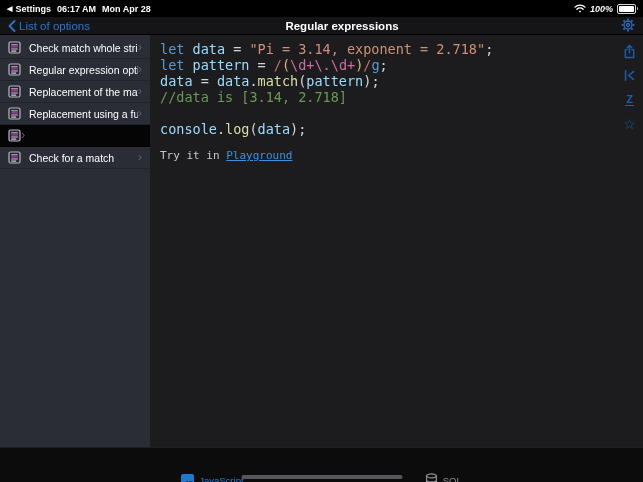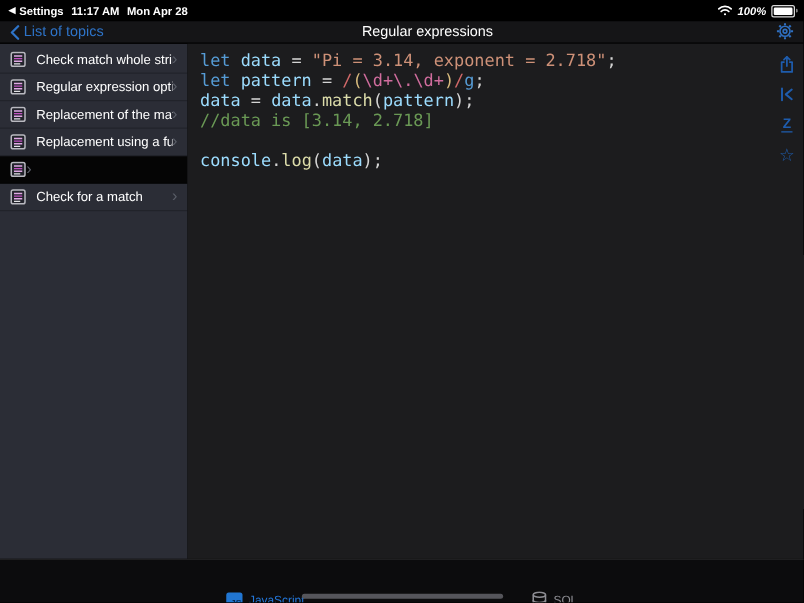--- a/index.html
+++ b/index.html
@@ -17,21 +17,21 @@
   .battery .fill{position:absolute;inset:1px;background:#fff;border-radius:1px;}
   .battery .nub{position:absolute;right:-3px;top:2px;width:1.5px;height:3px;background:rgba(255,255,255,.7);
                 border-radius:0 1px 1px 0;}
 
   
   .nav-bar{position:relative;height:17px;background:#151517;display:flex;align-items:center;
            border-bottom:1px solid #000;}
   .back-link{display:flex;align-items:center;gap:3px;margin-left:8px;color:var(--nav-blue);
              font-size:11.5px;cursor:pointer;z-index:2;}
   .nav-title{position:absolute;left:0;right:0;text-align:center;color:#fff;font-size:11.5px;
-             font-weight:400;pointer-events:none;padding-left:41px;}
+             font-weight:700;pointer-events:none;padding-left:41px;}
   .gear{position:absolute;right:8px;top:1px;cursor:pointer;line-height:0;}
 
   
   .content{display:flex;height:413px;}
   .sidebar{width:150px;background:var(--sidebar-bg);padding-top:2px;box-sizing:border-box;flex:none;}
   .side-row{height:21px;display:flex;align-items:center;padding:0 8px;cursor:pointer;
             border-bottom:1px solid rgba(0,0,0,.22);}
   .side-row.selected{background:var(--selected-row-bg);}
   .doc-icon{line-height:0;flex:none;}
   .side-label{flex:1;margin-left:8px;color:#fff;font-size:10.5px;white-space:nowrap;overflow:hidden;}
@@ -69,21 +69,21 @@
 <body>
 
 <div class="screen">
 
   <div class="status-bar">
     <div class="sb-left">
       <span style="display:flex;align-items:center;gap:3px;">
         <span class="tri">◀</span>
         <span>Settings</span>
       </span>
-      <span>11:17 AM</span>
+      <span>06:17 AM</span>
       <span>Mon Apr 28</span>
     </div>
     <div class="sb-right">
       <span style="line-height:0;">
         <svg width="12" height="9" viewBox="0 0 14 10" fill="none" stroke="#fff" stroke-width="1.6" stroke-linecap="round">
           <path d="M1.2 3.4 A 8.2 8.2 0 0 1 12.8 3.4"></path>
           <path d="M3.4 5.8 A 5.1 5.1 0 0 1 10.6 5.8"></path>
           <circle cx="7" cy="8.4" r="1" fill="#fff" stroke="none"></circle>
         </svg>
       </span>
@@ -93,21 +93,21 @@
           <span class="nub"></span>
         </span>
     </div>
   </div>
 
   <div class="nav-bar">
     <div class="back-link">
       <svg width="8" height="12" viewBox="0 0 8 12" fill="none">
         <path d="M6.5 1 L1.5 6 L6.5 11" stroke="currentColor" stroke-width="1.8" stroke-linecap="round" stroke-linejoin="round"></path>
       </svg>
-      <span>List of topics</span>
+      <span>List of options</span>
     </div>
     <div class="nav-title">Regular expressions</div>
     <div class="gear">
       <svg width="14" height="14" viewBox="0 0 16 16" fill="none" stroke="#2F6FC0" stroke-width="1.5">
         <circle cx="8" cy="8" r="4.6"></circle>
         <circle cx="8" cy="8" r="1.7"></circle>
         <g stroke-width="1.9">
           <line x1="13.4" y1="8" x2="15.4" y2="8"></line>
             <line x1="0.6" y1="8" x2="2.6" y2="8"></line>
           <line x1="8" y1="13.4" x2="8" y2="15.4"></line>
@@ -187,20 +187,23 @@
                 <line x1="3.2" y1="10.1" x2="8.2" y2="10.1" stroke="#E4E4E8" stroke-width="1.1"></line>
               </svg></span>
             <span class="side-label">Check for a match</span>
             <span class="side-chev">›</span>
           </div>
         </div>
     </div>
 
     <div class="editor">
       <pre class="code" id="code"><div class="code-line"><span style="color: rgb(86, 156, 214);">let </span><span style="color: rgb(156, 220, 254);">data</span><span style="color: rgb(212, 212, 212);"> = </span><span style="color: rgb(206, 145, 120);">"Pi = 3.14, exponent = 2.718"</span><span style="color: rgb(212, 212, 212);">;</span></div><div class="code-line"><span style="color: rgb(86, 156, 214);">let </span><span style="color: rgb(156, 220, 254);">pattern</span><span style="color: rgb(212, 212, 212);"> = </span><span style="color: rgb(209, 105, 105);">/</span><span style="color: rgb(215, 186, 125);">(</span><span style="color: rgb(209, 109, 158);">\d+</span><span style="color: rgb(209, 109, 158);">\.</span><span style="color: rgb(209, 109, 158);">\d+</span><span style="color: rgb(215, 186, 125);">)</span><span style="color: rgb(209, 105, 105);">/</span><span style="color: rgb(86, 156, 214);">g</span><span style="color: rgb(212, 212, 212);">;</span></div><div class="code-line"><span style="color: rgb(156, 220, 254);">data</span><span style="color: rgb(212, 212, 212);"> = </span><span style="color: rgb(156, 220, 254);">data</span><span style="color: rgb(212, 212, 212);">.</span><span style="color: rgb(220, 220, 170);">match</span><span style="color: rgb(212, 212, 212);">(</span><span style="color: rgb(156, 220, 254);">pattern</span><span style="color: rgb(212, 212, 212);">)</span><span style="color: rgb(212, 212, 212);">;</span></div><div class="code-line"><span style="color: rgb(106, 153, 85);">//data is [3.14, 2.718]</span></div><div class="code-line">&nbsp;</div><div class="code-line"><span style="color: rgb(156, 220, 254);">console</span><span style="color: rgb(212, 212, 212);">.</span><span style="color: rgb(220, 220, 170);">log</span><span style="color: rgb(212, 212, 212);">(</span><span style="color: rgb(156, 220, 254);">data</span><span style="color: rgb(212, 212, 212);">)</span><span style="color: rgb(212, 212, 212);">;</span></div></pre>
+      <div class="try-line">
+        <span>Try it in </span><a>Playground</a>
+      </div>
 
       <div class="side-toolbar">
         <span class="tool-icon">
           <svg width="13" height="15" viewBox="0 0 14 16" fill="none" stroke="#1E5CAD" stroke-width="1.5" stroke-linecap="round" stroke-linejoin="round">
             <path d="M4.5 6 H2.5 V14.5 H11.5 V6 H9.5"></path>
             <line x1="7" y1="1.5" x2="7" y2="9.5"></line>
             <path d="M4.5 4 L7 1.5 L9.5 4"></path>
           </svg>
         </span>
         <span class="tool-icon">

